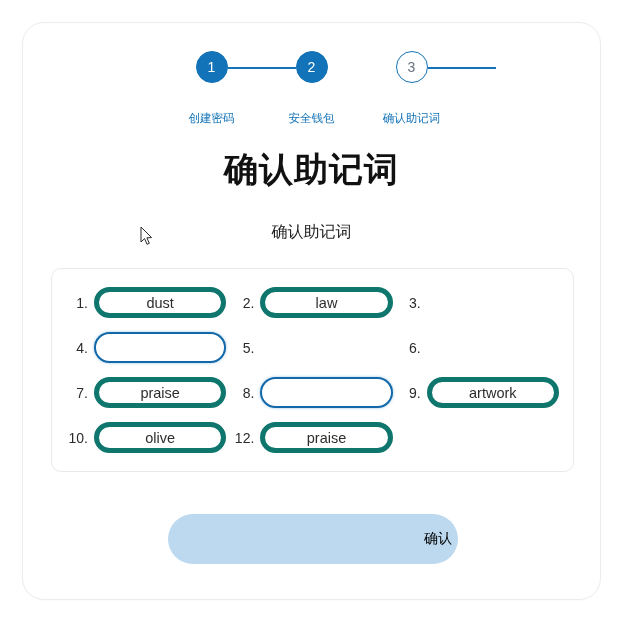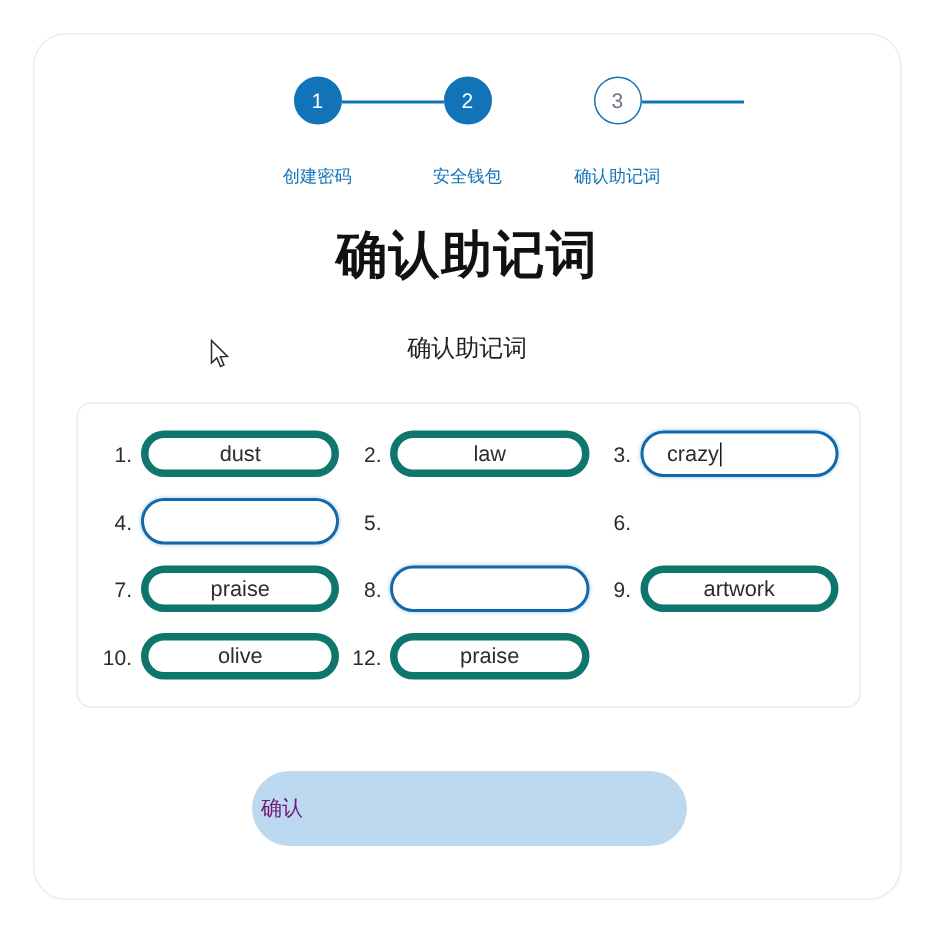--- a/index.html
+++ b/index.html
@@ -172,27 +172,27 @@
   
   #confirm-button {
     position: absolute;
     left: 145px;
     top: 491px;
     width: 290px;
     height: 50px;
     border: none;
     border-radius: 25px;
     background: #bcd9f0;
-    color: #701a75;
+    color: #000000;
     font-size: 14px;
     font-family: inherit;
     cursor: default;
     display: flex;
     align-items: center;
-    justify-content: flex-start;
+    justify-content: flex-end;
   }
 
   
   #mouse-cursor {
     position: absolute;
     left: 140px;
     top: 226px;
     width: 14px;
     height: 20px;
     pointer-events: none;
@@ -242,24 +242,20 @@
           </div>
         </div>
         <div class="word-cell">
           <span class="word-index">2.</span>
           <div class="word-input">
             <span class="word-text">law</span>
           </div>
         </div>
         <div class="word-cell">
           <span class="word-index">3.</span>
-          <div class="word-input focused">
-            <span class="word-text">crazy</span>
-            <span class="caret"></span>
-          </div>
         </div>
         <div class="word-cell">
           <span class="word-index">4.</span>
           <div class="word-input focused">
             <span class="word-text"></span>
           </div>
         </div>
         <div class="word-cell">
           <span class="word-index">5.</span>
         </div>

